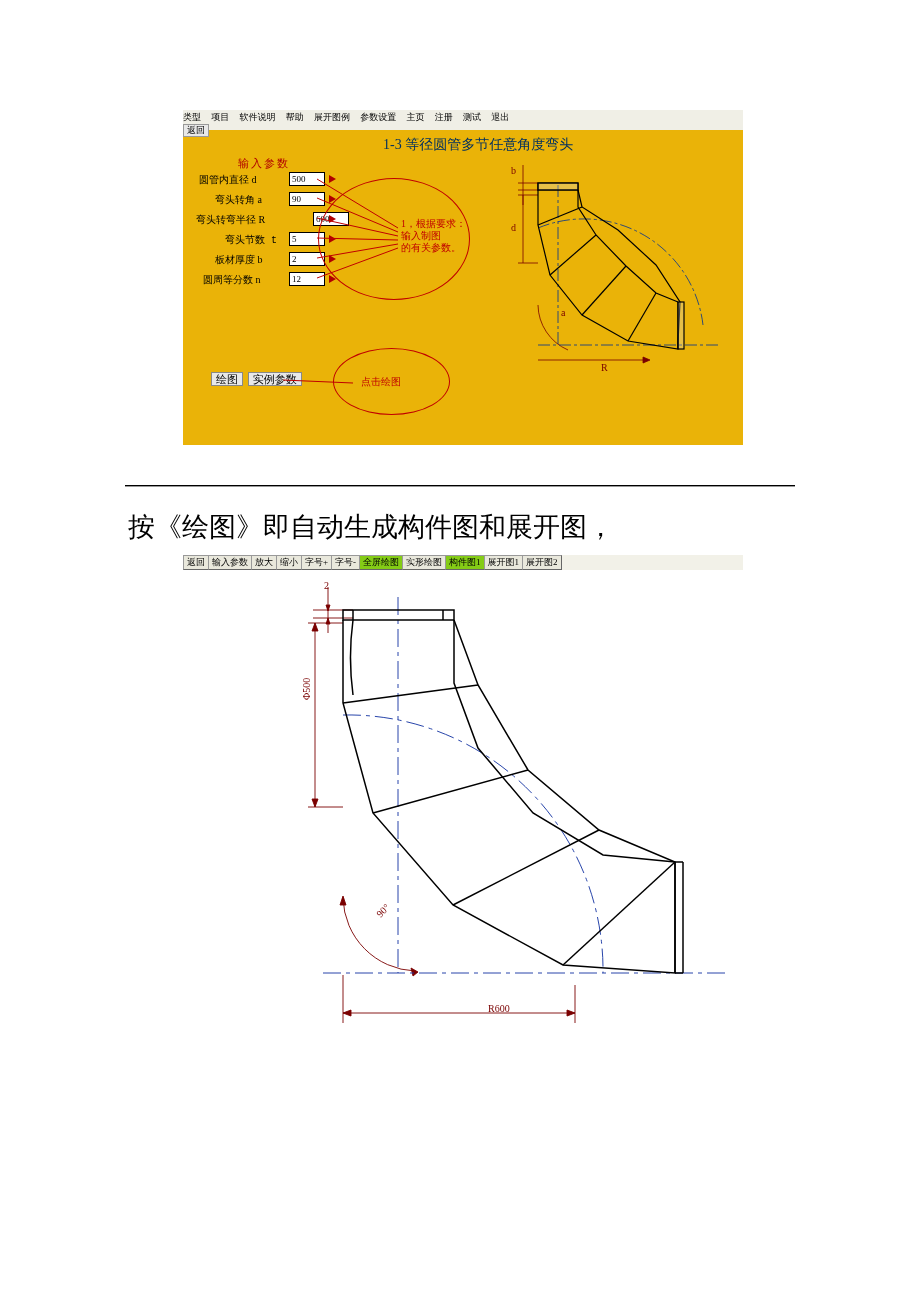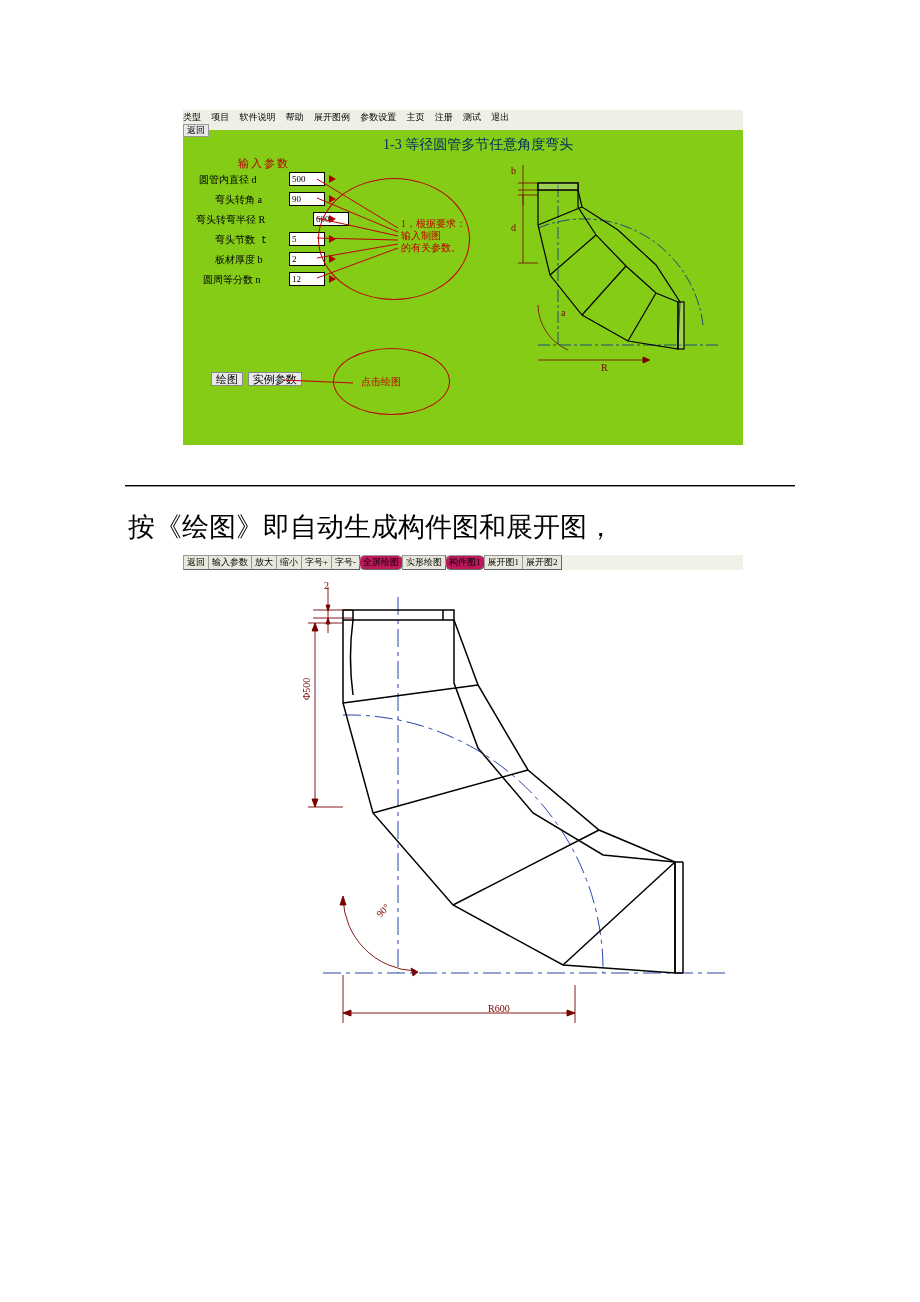--- a/index.html
+++ b/index.html
@@ -12,21 +12,21 @@
     width: 920px;
   }
   .page { position: relative; width: 920px; }
 
   
   .panel1 {
     position: relative;
     margin: 110px 0 0 183px;
     width: 560px;
     height: 335px;
-    background: #84cc16;
+    background: #eab308;
   }
   .panel1-bg-strip {
     position: absolute; left:0; top:0; width:560px; height:20px;
     background:#f0efe6;
   }
   .top-menu {
     position: absolute; left:0; top:1px;
     font-size: 9px; color:#000;
   }
   .top-menu span { margin-right: 8px; }
@@ -91,21 +91,21 @@
     background:#f2f1e8;
   }
   .toolbar2 {
     position:absolute; left:0; top:0; font-size:9px; white-space:nowrap;
   }
   .tb-btn {
     display:inline-block; padding:0 3px; line-height:13px;
     border:1px solid #999; border-bottom-color:#666; border-right-color:#666;
     background:#e9e8dc; margin-right:-1px;
   }
-  .tb-btn.hl { background:#be185d;border-radius:6px; }
+  .tb-btn.hl { background:#84cc16; }
 
   
   .small-elbow svg { position:absolute; }
   .dim-lbl { position:absolute; font-size:10px; color:#7a0000; font-family:serif; }
 
   
   .svg-hold { position:absolute; left:0; top:0; }
 
   .bottom-title {
     position:absolute; left:0; width:560px; top:485px;
@@ -144,21 +144,21 @@
       <span class="lbl" style="left:14px;">弯头转角 a</span>
       <span class="box" style="left:88px;">90</span>
       <span class="arrow" style="left:128px;"></span>
     </div>
     <div class="param" style="left:18px; top:102px; width:140px;">
       <span class="lbl" style="left:-5px;">弯头转弯半径 R</span>
       <span class="box" style="left:88px;margin-left:24px;">600</span>
       <span class="arrow" style="left:128px;"></span>
     </div>
     <div class="param" style="left:18px; top:122px; width:140px;">
-      <span class="lbl" style="left:14px;font-family:Liberation Mono, monospace;">弯头节数 t</span>
+      <span class="lbl" style="left:24px;font-family:Liberation Mono, monospace;">弯头节数 t</span>
       <span class="box" style="left:88px;">5</span>
       <span class="arrow" style="left:128px;"></span>
     </div>
     <div class="param" style="left:18px; top:142px; width:140px;">
       <span class="lbl" style="left:14px;">板材厚度 b</span>
       <span class="box" style="left:88px;">2</span>
       <span class="arrow" style="left:128px;"></span>
     </div>
     <div class="param" style="left:18px; top:162px; width:140px;">
       <span class="lbl" style="left:2px;">圆周等分数 n</span>

